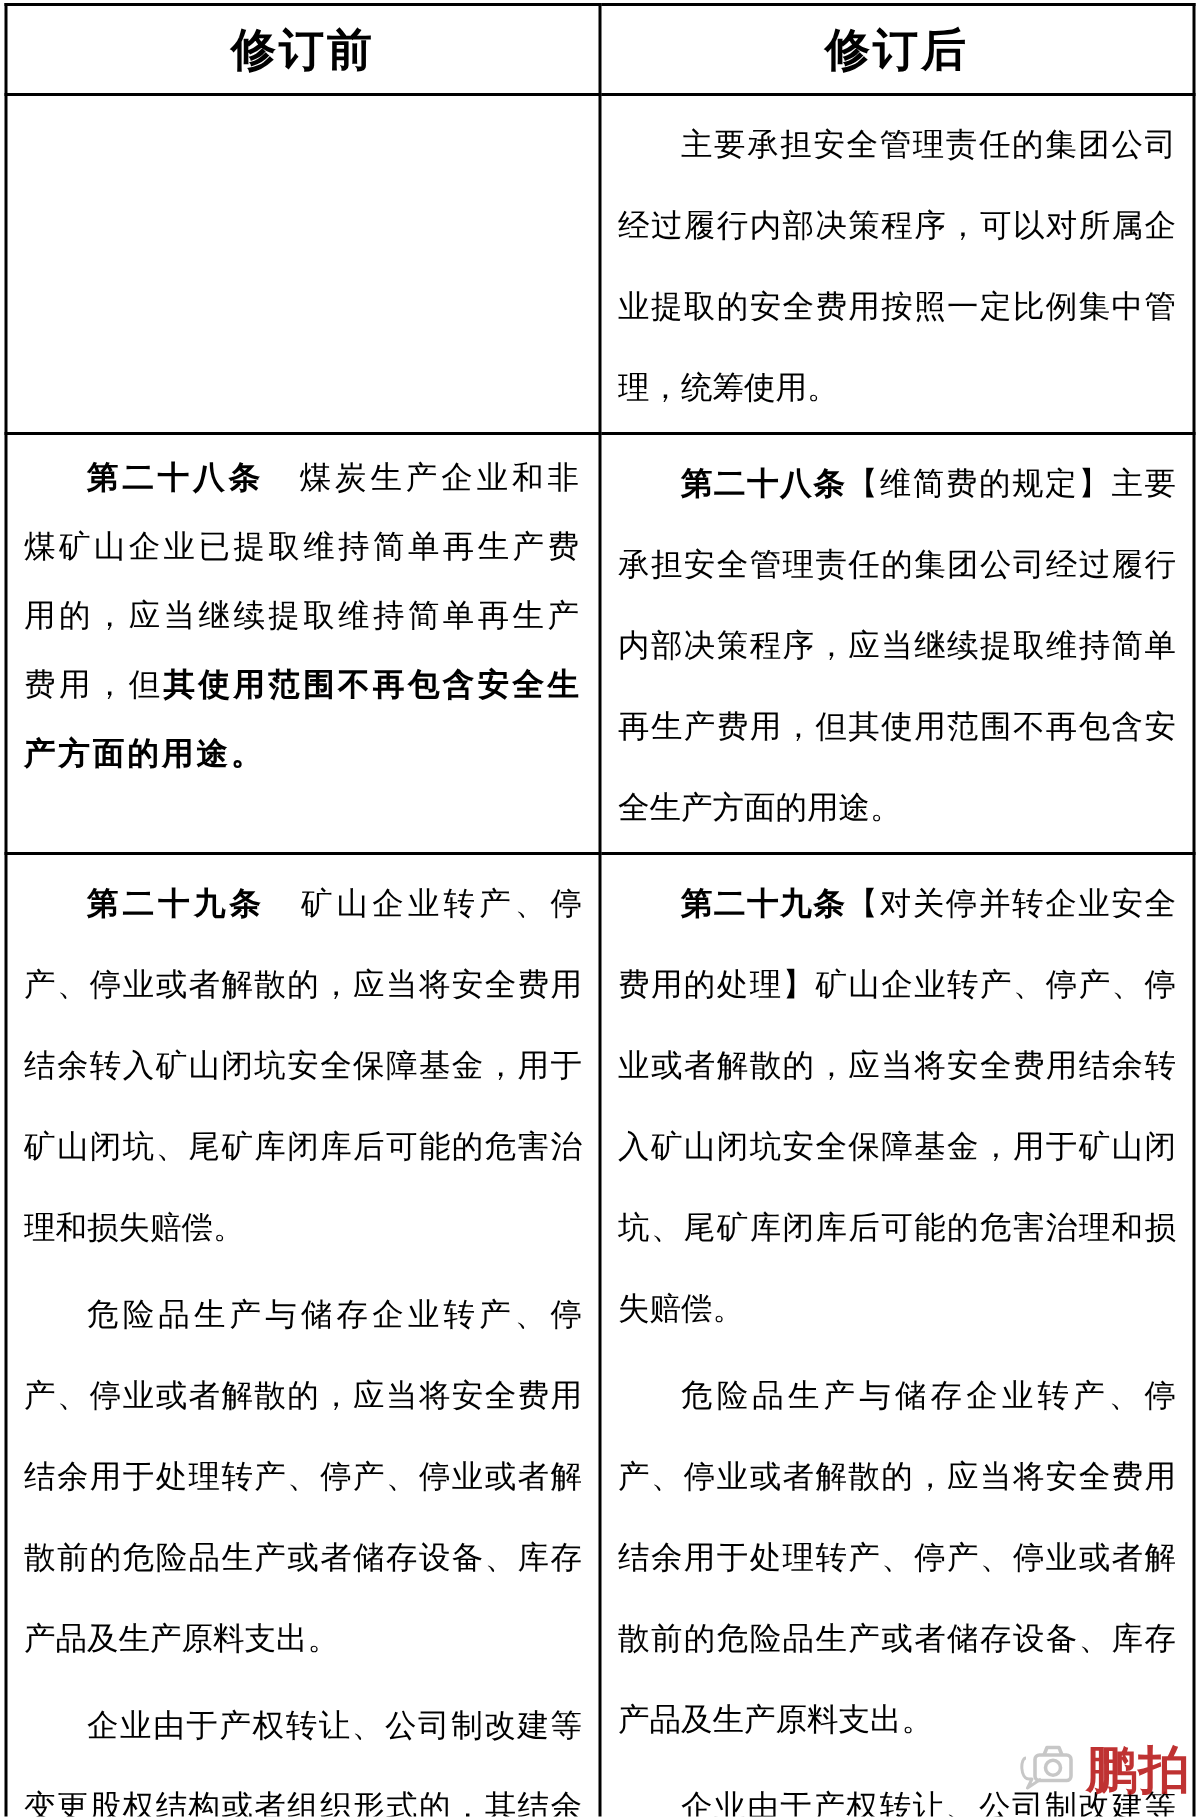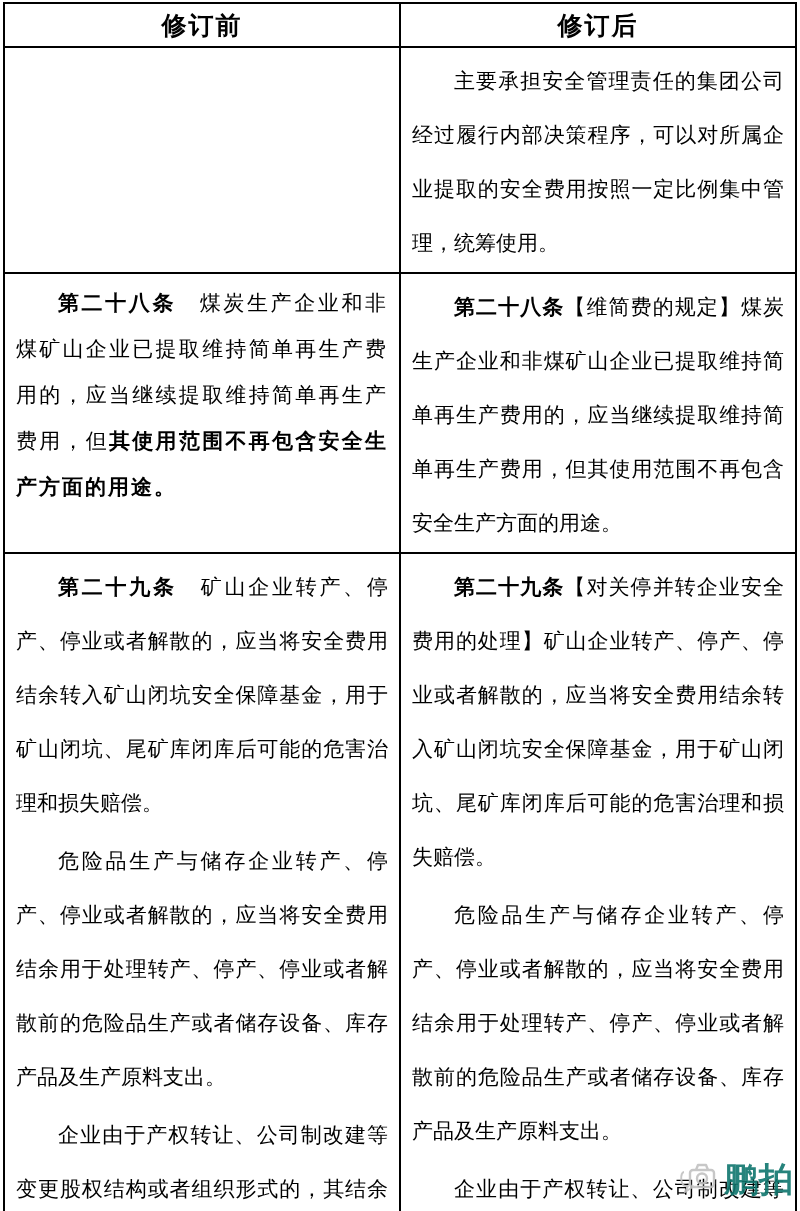--- a/index.html
+++ b/index.html
@@ -17,23 +17,23 @@
     table-layout: fixed;
     width: 794px;
     margin: 2px 0 0 3px;
   }
   .rev-table th, .rev-table td {
     border: 2px solid #000000;
     vertical-align: top;
     padding: 4px 9px 0 9px;
   }
   .rev-table th {
-    height: 44px;
+    height: 60px;
     padding: 0;
-    font-size: 25px;
+    font-size: 30px;
     font-weight: bold;
     vertical-align: middle;
     letter-spacing: 2px;
   }
   tr.row-1 { height: 216px; }
   tr.row-2 { height: 272px; }
   tr.row-3 { height: 655px; }
   td p {
     margin: 2px;
     font-size: 21px;
@@ -49,21 +49,21 @@
     letter-spacing: 2px;
   }
   .b { font-weight: bold; }
   .watermark {
     position: absolute;
     right: 6px;
     bottom: 8px;
     display: flex;
     align-items: center;
     gap: 2px;
-    color: #0f766e;
+    color: #b91c1c;
     opacity: 0.9;
     pointer-events: none;
   }
   .watermark .wm-text {
     font-size: 34px;
     font-weight: bold;
     letter-spacing: 1px;
   }
 </style>
 </head>
@@ -79,21 +79,21 @@
     <td></td>
     <td>
           <p><span>主要承担安全管理责任的集团公司经过履行内部决策程序，可以对所属企业提取的安全费用按照一定比例集中管理，统筹使用。</span></p>
         </td>
   </tr>
   <tr class="row-2">
     <td class="serif-cell">
           <p><span class="b">第二十八条</span><span>　煤炭生产企业和非煤矿山企业已提取维持简单再生产费用的，应当继续提取维持简单再生产费用，但</span><span class="b">其使用范围不再包含安全生产方面的用途。</span></p>
         </td>
     <td>
-          <p><span class="b">第二十八条</span><span>【维简费的规定】煤炭生产企业和非煤矿山企业已提取维持简单再生产费用的，应当继续提取维持简单再生产费用，但其使用范围不再包含安全生产方面的用途。</span></p>
+          <p><span class="b">第二十八条</span><span>【维简费的规定】主要承担安全管理责任的集团公司经过履行内部决策程序，应当继续提取维持简单再生产费用，但其使用范围不再包含安全生产方面的用途。</span></p>
         </td>
   </tr>
   <tr class="row-3">
     <td>
           <p><span class="b">第二十九条</span><span>　矿山企业转产、停产、停业或者解散的，应当将安全费用结余转入矿山闭坑安全保障基金，用于矿山闭坑、尾矿库闭库后可能的危害治理和损失赔偿。</span></p>
           <p><span>危险品生产与储存企业转产、停产、停业或者解散的，应当将安全费用结余用于处理转产、停产、停业或者解散前的危险品生产或者储存设备、库存产品及生产原料支出。</span></p>
           <p><span>企业由于产权转让、公司制改建等变更股权结构或者组织形式的，其结余的安</span></p>
         </td>
     <td>
           <p><span class="b">第二十九条</span><span>【对关停并转企业安全费用的处理】矿山企业转产、停产、停业或者解散的，应当将安全费用结余转入矿山闭坑安全保障基金，用于矿山闭坑、尾矿库闭库后可能的危害治理和损失赔偿。</span></p>

